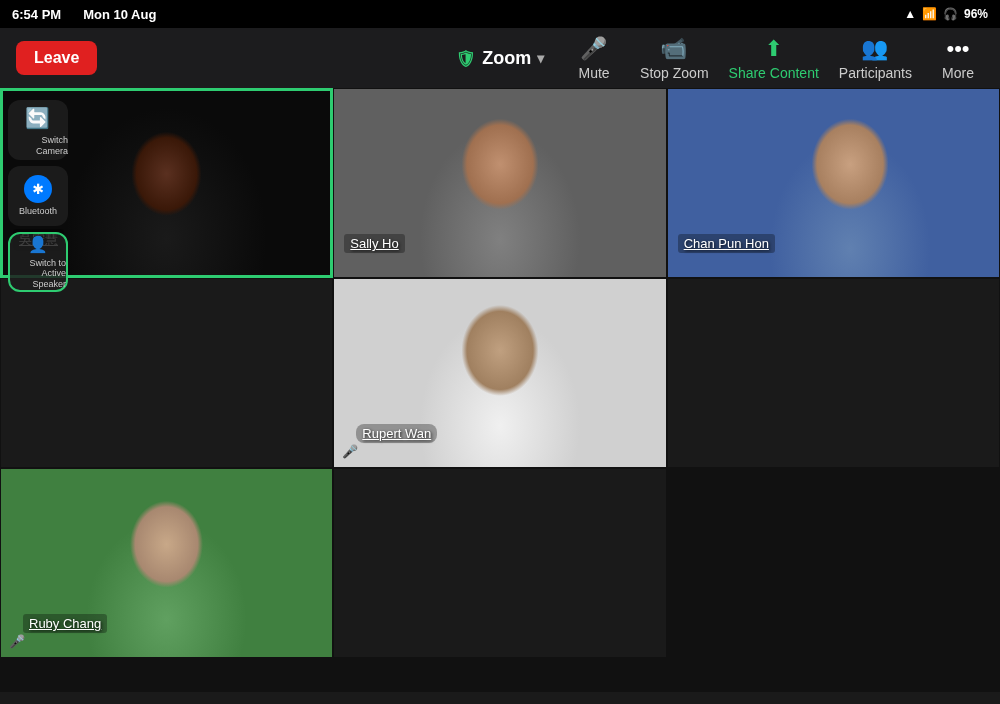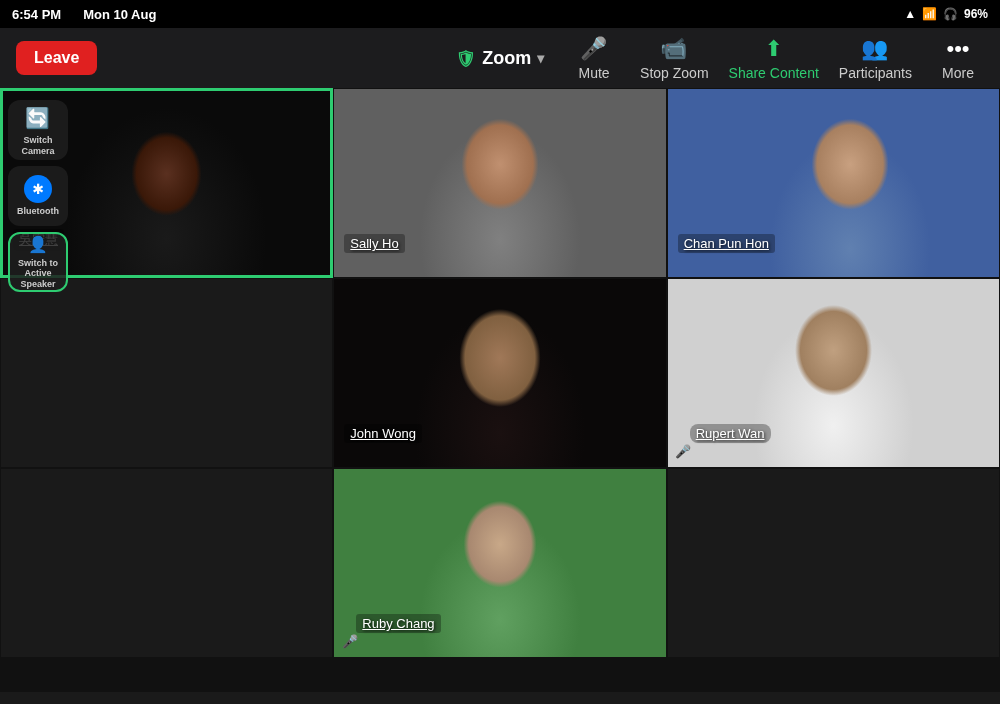--- a/index.html
+++ b/index.html
@@ -150,21 +150,21 @@
       height: 28px;
       border-radius: 50%;
       display: flex;
       align-items: center;
       justify-content: center;
       font-size: 16px;
     }
     .float-btn.cam-btn .f-icon { background: transparent; color: #fff; font-size: 20px; }
     .float-btn.bt-btn .f-icon { background: #007aff; color: #fff; font-size: 14px; }
     .float-btn.speaker-btn { border: 2px solid #2ecc71; }
-    .float-btn .f-label { font-size: 9px; color: #ccc; text-align: center; line-height: 1.2; font-weight: bold; }
+    .float-btn .f-label { font-size: 9px; color: #ccc; text-align: right; line-height: 1.2; }
 
     .empty-cell {
       background: #1a1a1a;
     }
     .cell-person-2 {
       background:
         radial-gradient(ellipse 55px 65px at 50% 40%, #c09070 0%, #a07050 60%, transparent 70%),
         radial-gradient(ellipse 80px 110px at 50% 80%, #808080 0%, #606060 100%),
         linear-gradient(180deg, #e8e0d8 0%, #d8d0c8 40%, #c0b8b0 100%);
     }
@@ -269,23 +269,20 @@
     <span class="participant-name">吳宏慧</span>
   </div>
   <div class="video-cell cell-person-2">
     <span class="participant-name">Sally Ho</span>
   </div>
   <div class="video-cell cell-person-3">
     <span class="participant-name">Chan Pun Hon</span>
   </div>
 
   <div class="video-cell empty-cell"></div>
-  <div class="video-cell cell-person-5">
-    <span class="participant-name">John Wong</span>
-  </div>
   <div class="video-cell cell-person-6">
     <span class="mute-icon">🎤</span>
     <span class="participant-name" style="left:22px;border-radius:8px;">Rupert Wan</span>
   </div>
 
   <div class="video-cell empty-cell"></div>
   <div class="video-cell cell-person-7">
     <span class="mute-icon">🎤</span>
     <span class="participant-name" style="left:22px;">Ruby Chang</span>
   </div>

